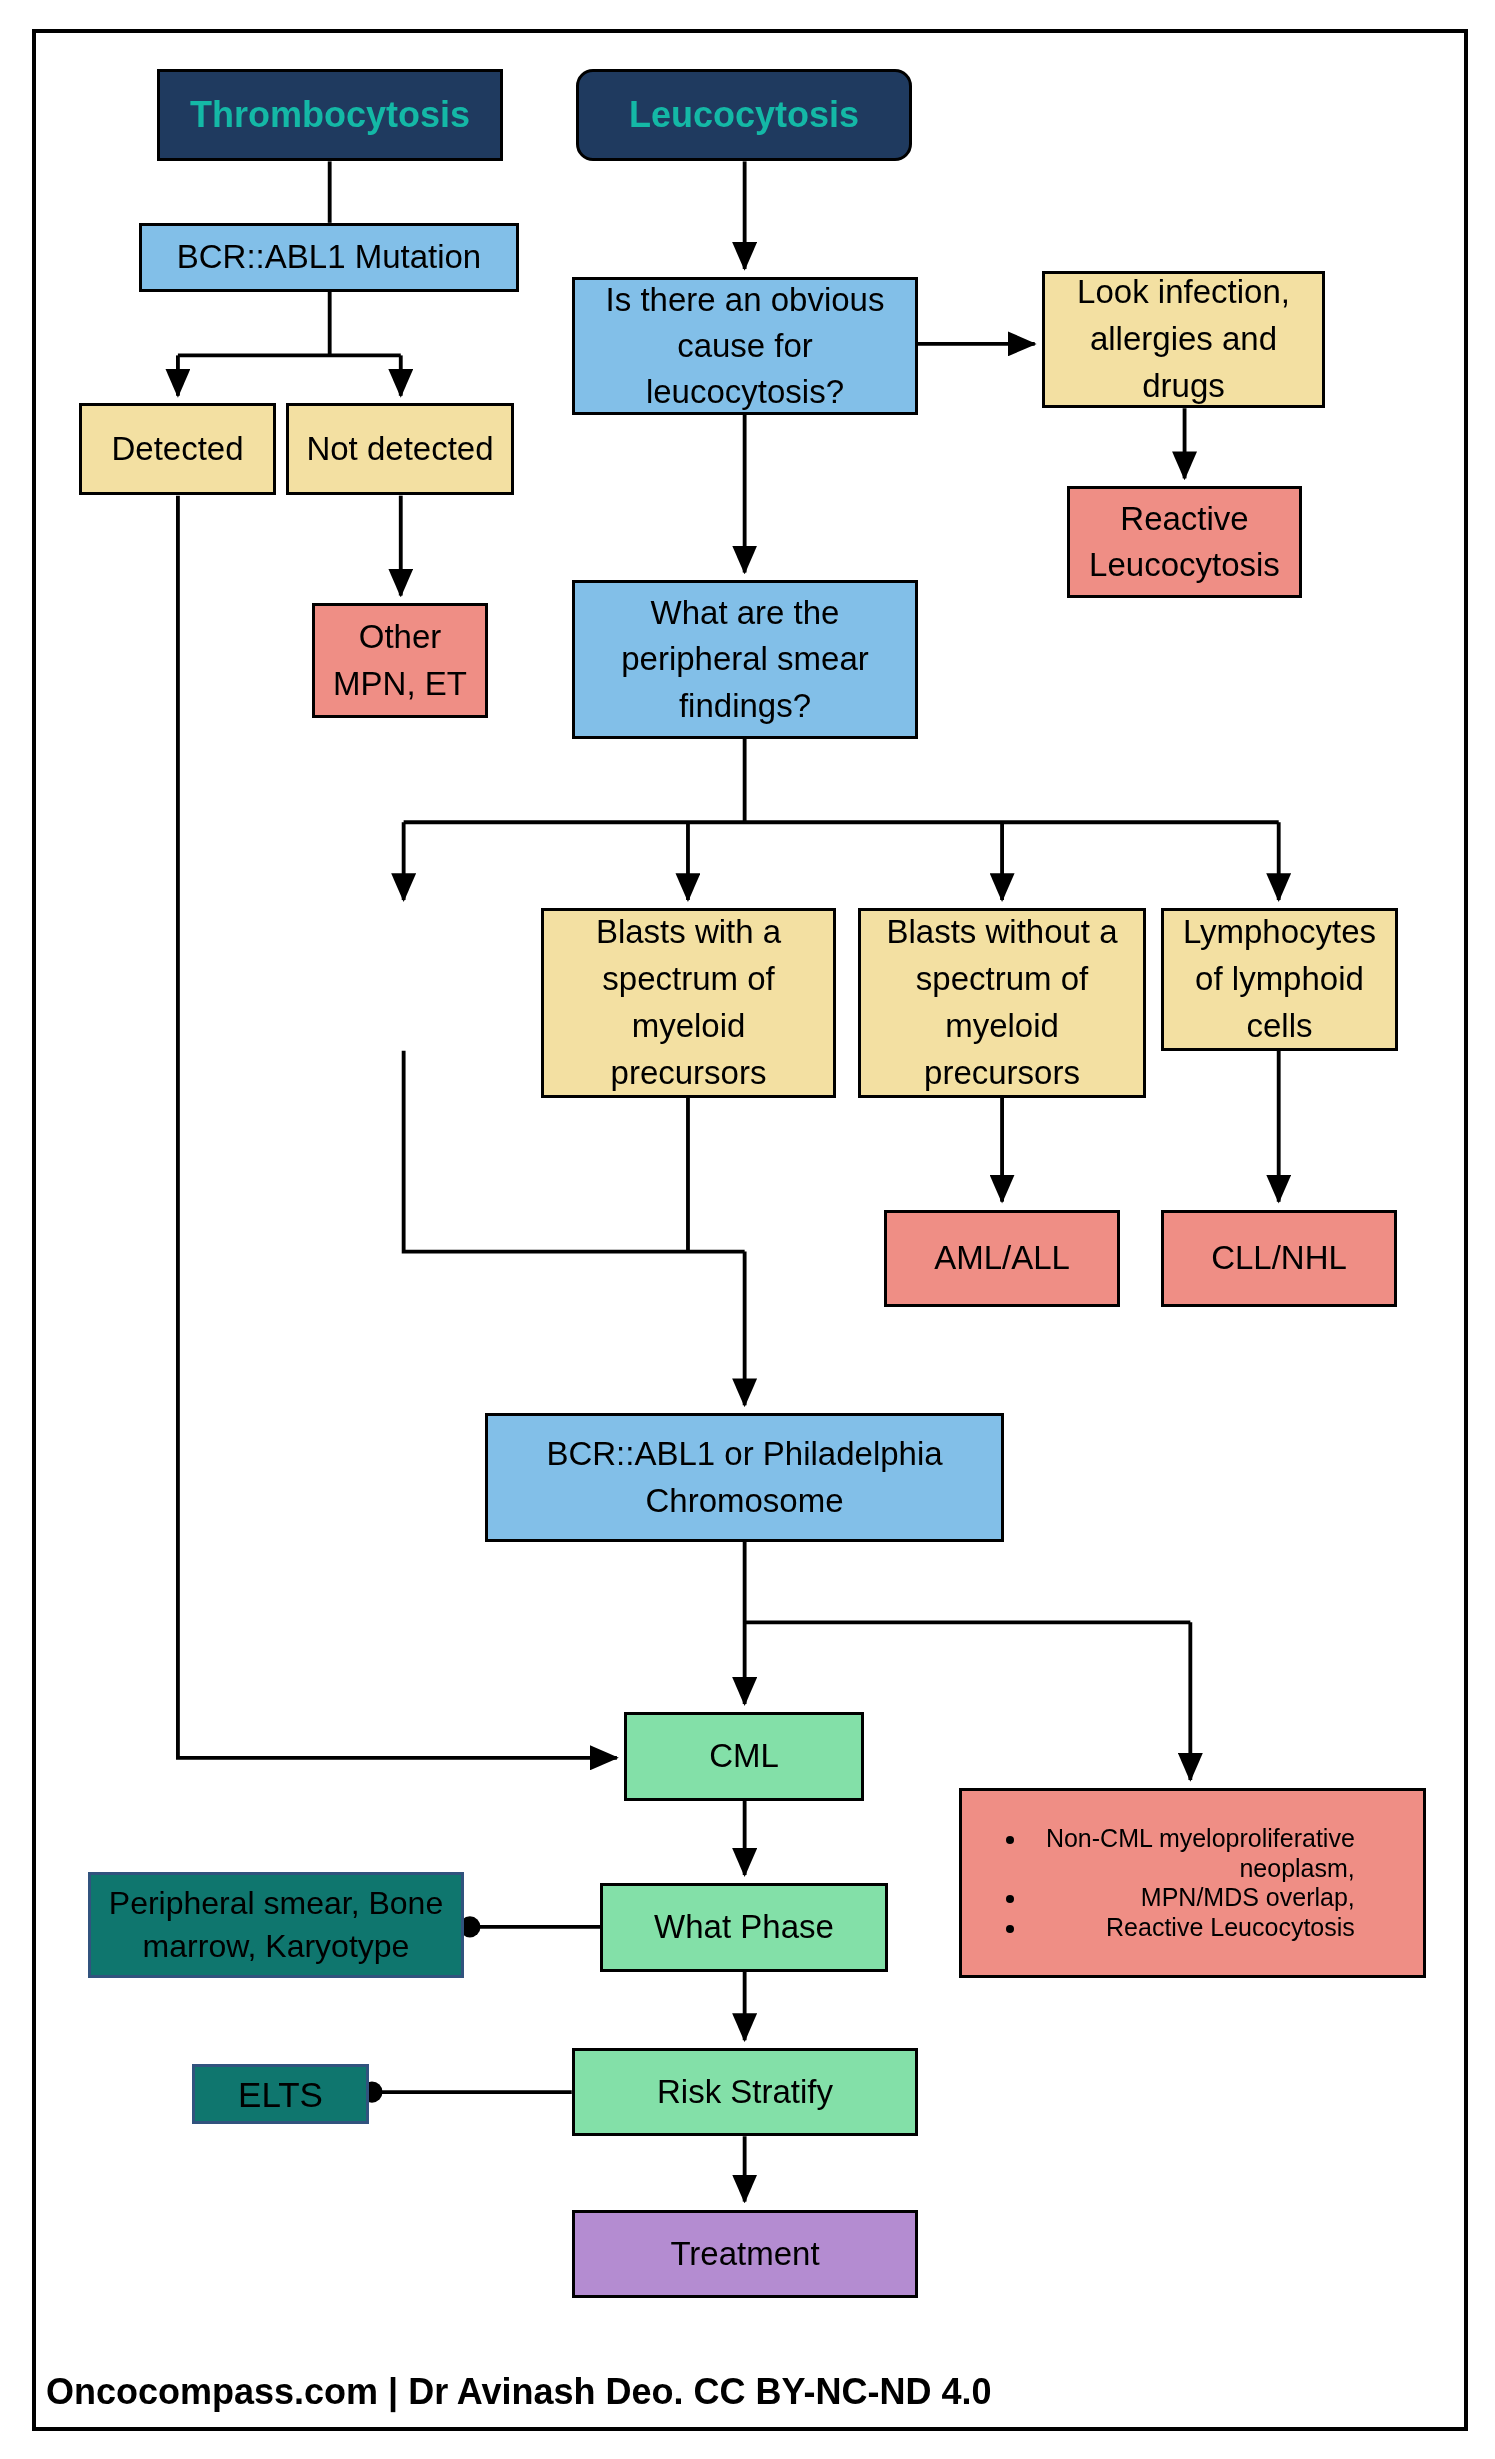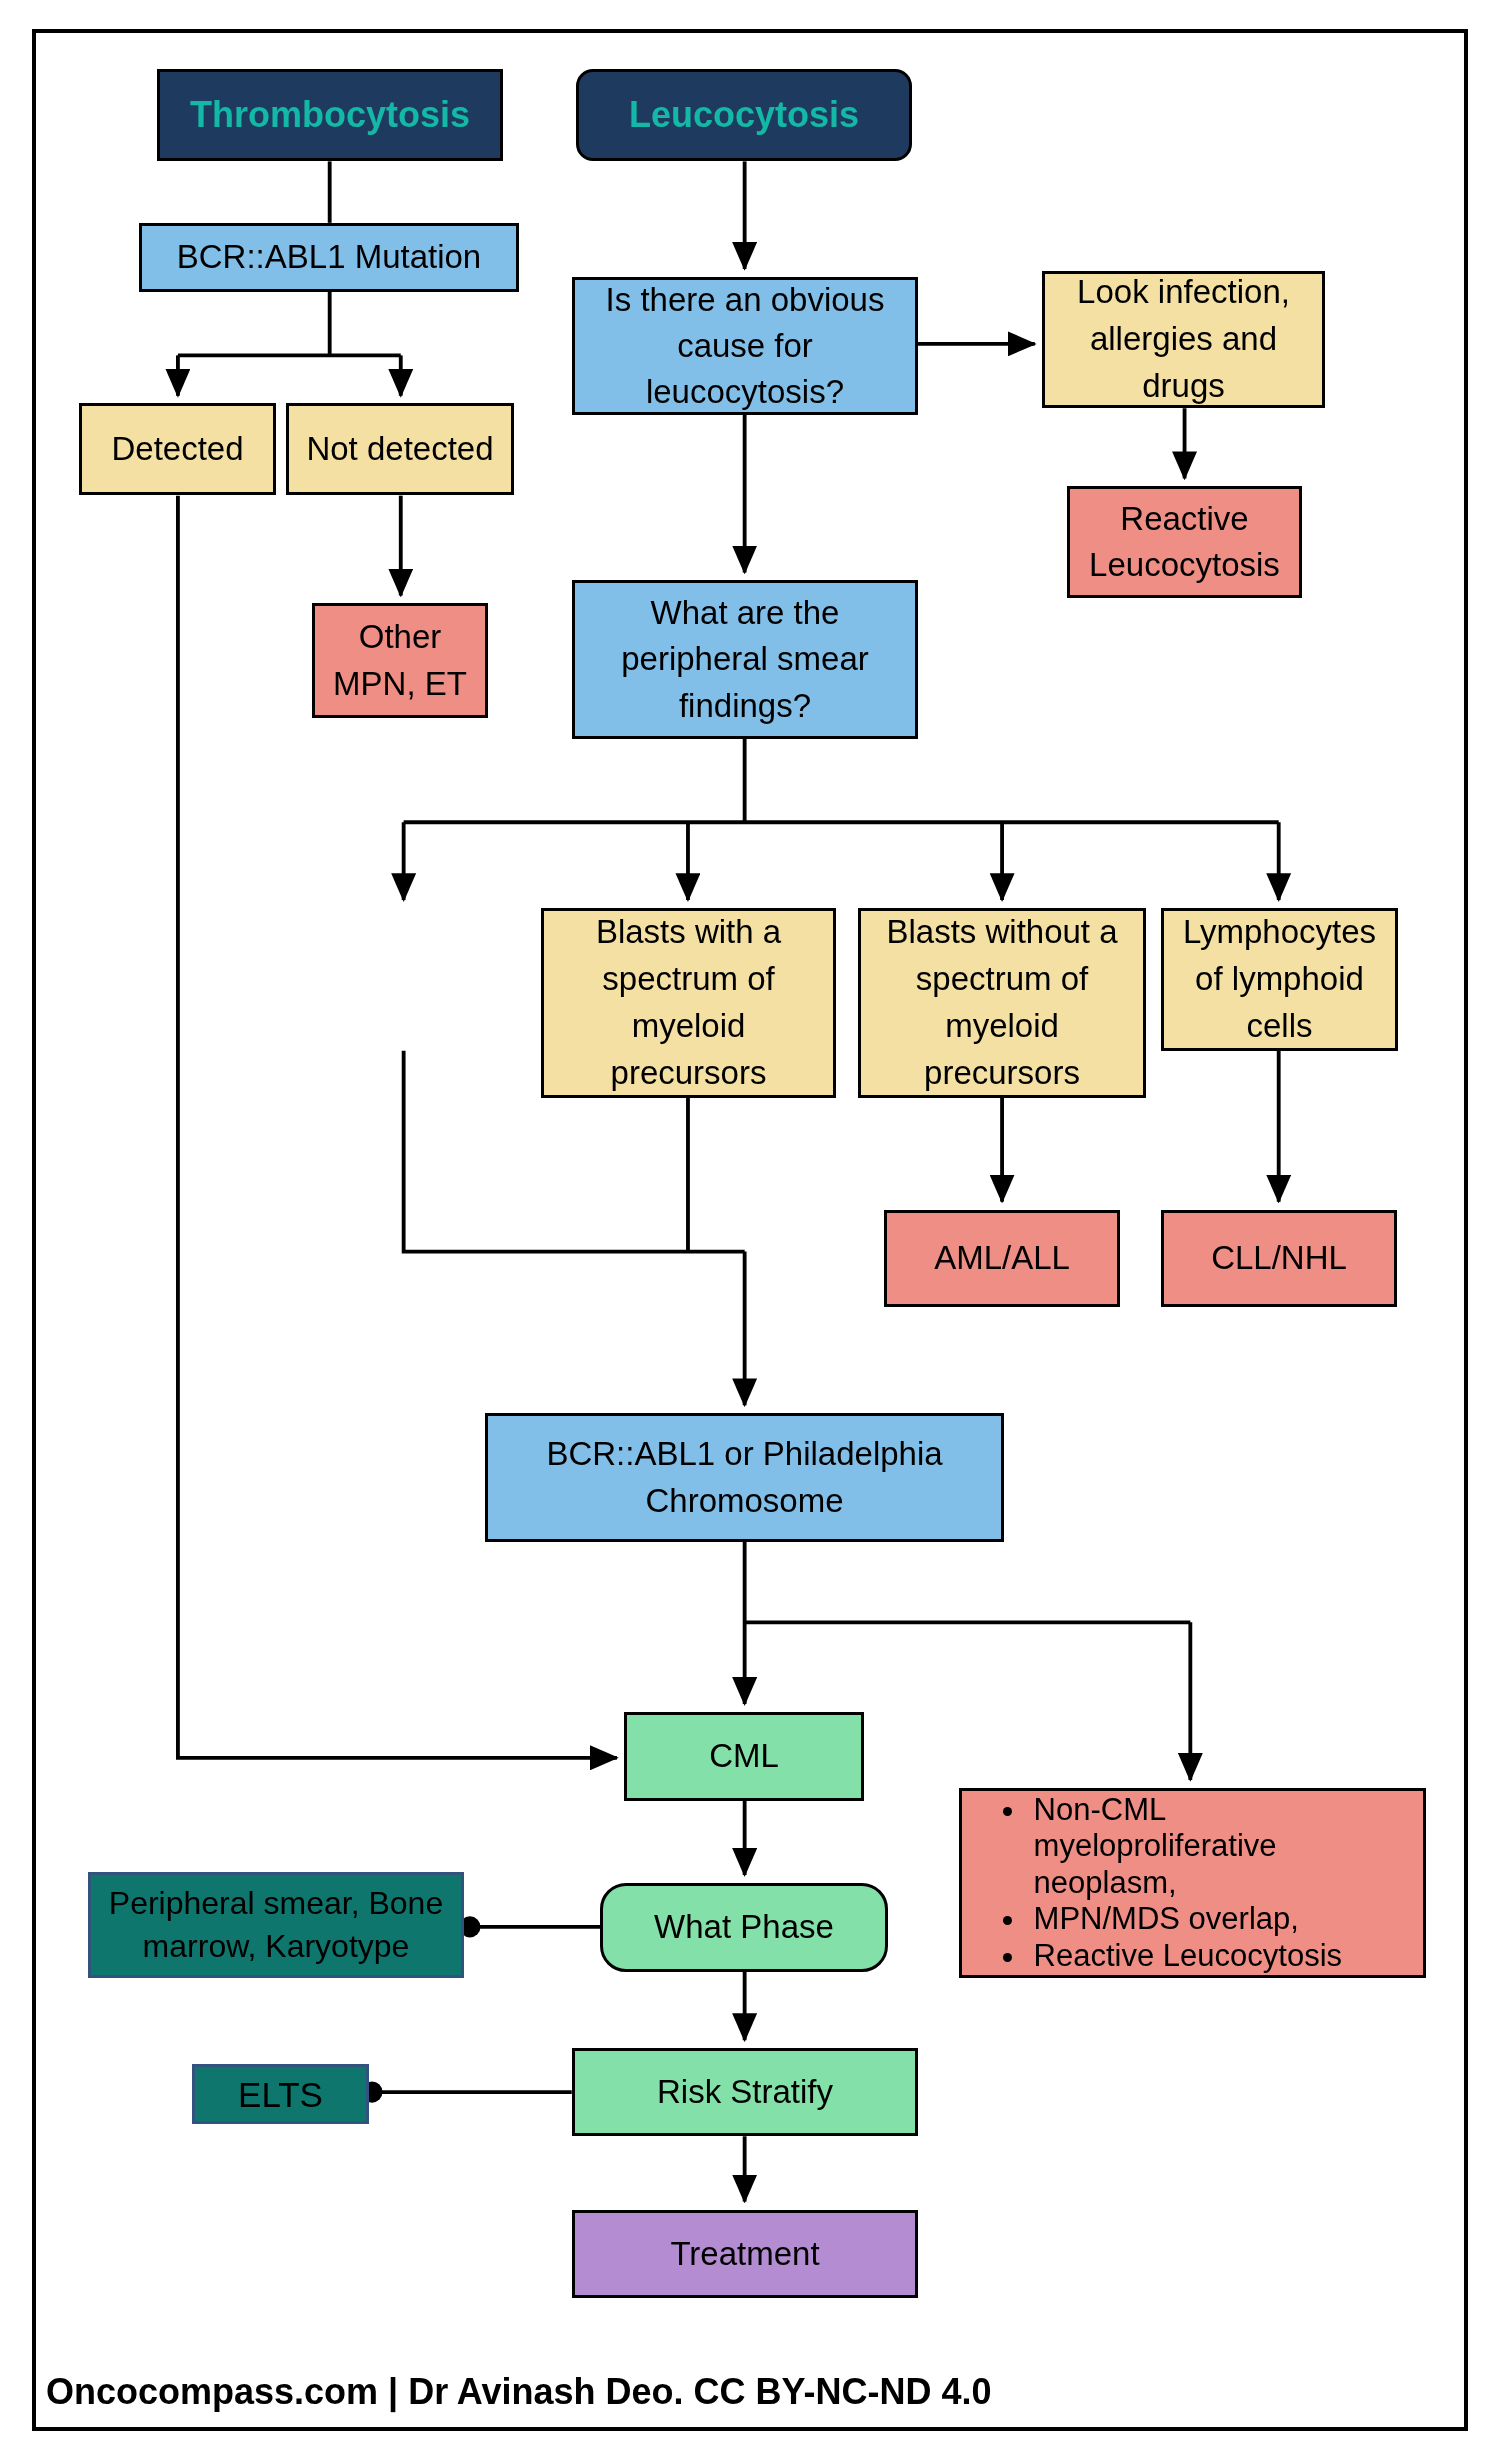--- a/index.html
+++ b/index.html
@@ -14,21 +14,21 @@
     text-align:center;border:3.8px solid #000;box-sizing:border-box;
     font-size:33px;line-height:1.4;padding:1.9px 5.8px;
   }
   .navy{background:#1F3A5F;color:#14b8a6;font-weight:bold;font-size:36px;}
   .blue{background:#82BFE8;}
   .yellow{background:#F3E0A2;line-height:1.42;}
   .salmon{background:#EF8E85;}
   .green{background:#83E0A8;}
   .purple{background:#B48CD1;}
   .gray{background:#0f766e;border:3.8px solid #31537E;}
-  .list-node{justify-content:flex-start;align-items:center;text-align:left;font-size:31px;line-height:1.18;}
+  .list-node{justify-content:flex-start;align-items:center;text-align:right;font-size:25px;line-height:1.18;}
   .list-node ul{margin:0;padding-left:60px;width:327px;}
   .list-node li{margin:0;padding-left:5.8px;}
   #footer{
     position:absolute;left:46px;top:2371px;font-weight:bold;font-size:36px;
   }
 </style>
 </head>
 <body>
 
 <div id="canvas">
@@ -135,21 +135,21 @@
   <div class="node salmon list-node" style="left:959px;top:1788px;width:467px;height:190px;">
     <ul>
       <li>Non-CML myeloproliferative neoplasm,</li>
       <li>MPN/MDS overlap,</li>
       <li>Reactive Leucocytosis</li>
     </ul>
   </div>
 
   <div class="node gray" style="left:88px;top:1872px;width:376px;height:106px;font-size:32px;line-height:1.35;">Peripheral smear, Bone marrow, Karyotype</div>
 
-  <div class="node green" style="left:600px;top:1883px;width:288px;height:89px;border-radius:26px;">What Phase</div>
+  <div class="node green" style="left:600px;top:1883px;width:288px;height:89px;">What Phase</div>
 
   <div class="node gray" style="left:192px;top:2064px;width:177px;height:60px;font-size:35px;">ELTS</div>
 
   <div class="node green" style="left:572px;top:2048px;width:346px;height:88px;">Risk Stratify</div>
 
   <div class="node purple" style="left:572px;top:2210px;width:346px;height:88px;">Treatment</div>
 
   <div id="footer">Oncocompass.com | Dr Avinash Deo. CC BY-NC-ND 4.0</div>
 
 </div>

